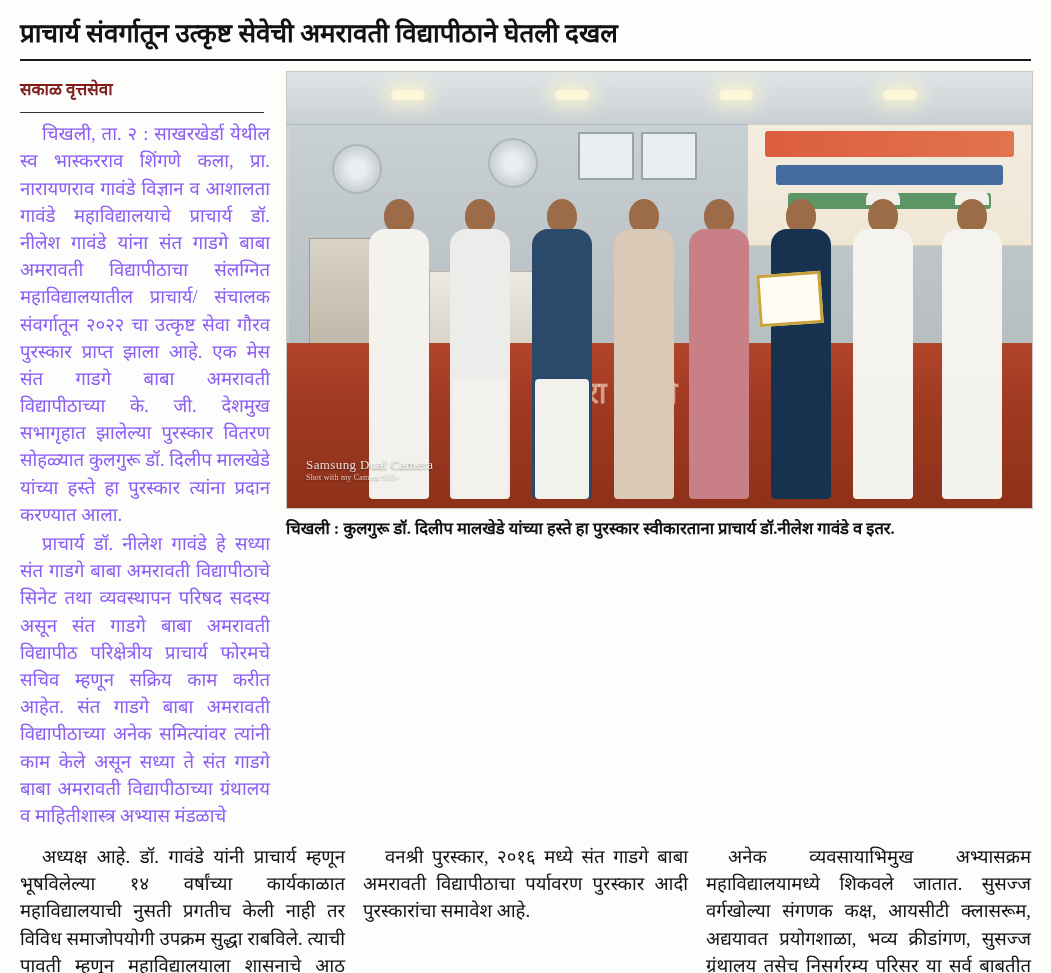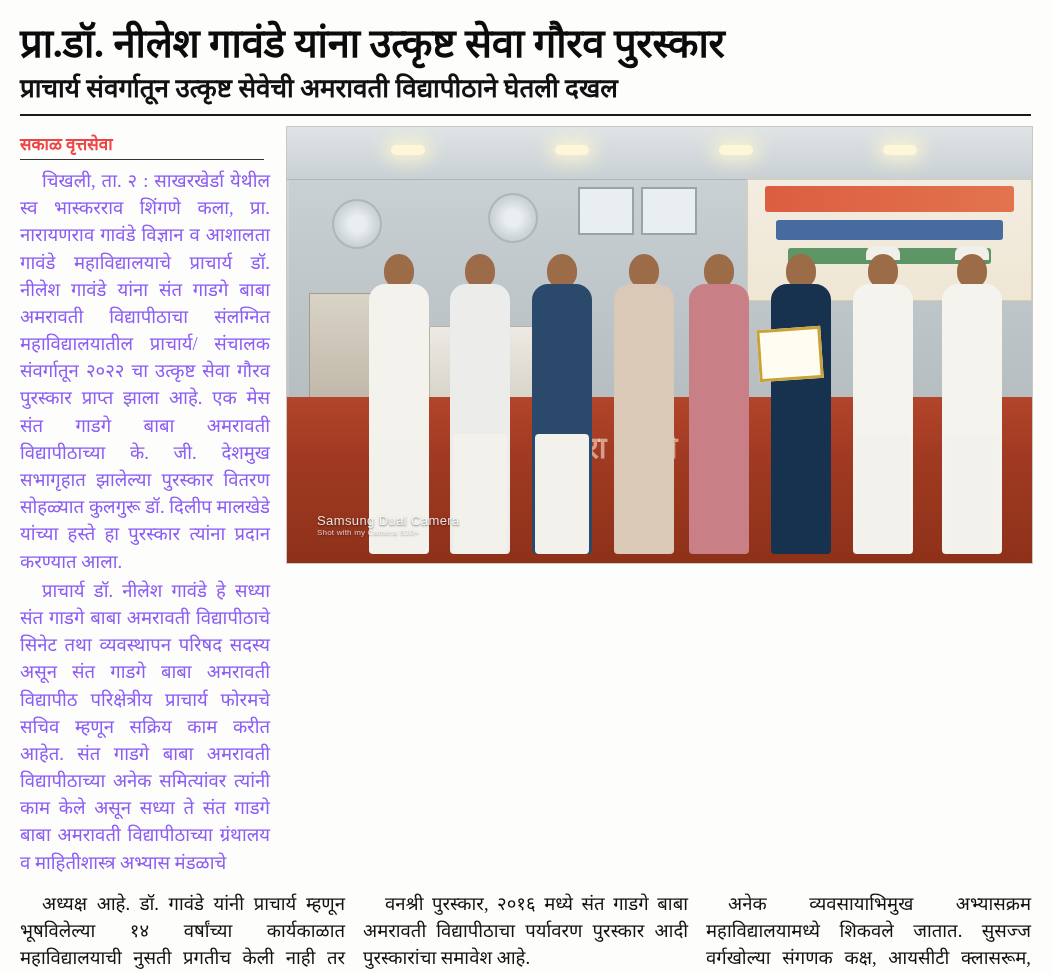--- a/index.html
+++ b/index.html
@@ -54,22 +54,22 @@
     align-items: flex-start;
   }
   .col-left {
     width: 250px;
     flex: 0 0 250px;
   }
   .byline {
     font-family: "Liberation Serif", serif;
     font-weight: bold;
     font-size: 17px;
-    color: #ef4444;
-    margin: 6px 0 4px 0;
+    color: #7f1d1d;
+    margin: 6px 0 12px 0;
   }
   .byline-rule {
     border: none;
     border-top: 1px solid #333333;
     margin: 0 0 8px 0;
     width: 244px;
   }
   .body-text {
     font-family: "Liberation Serif", serif;
     font-size: 18.5px;
@@ -224,23 +224,23 @@
   }
   .certificate {
     position: absolute;
     width: 58px; height: 46px;
     background: #fffdf2;
     border: 3px solid #caa23c;
     transform: rotate(-4deg);
   }
   .watermark {
     position: absolute;
-    left: 30px; bottom: 26px;
+    left: 19px; bottom: 26px;
     color: rgba(255,255,255,0.85);
-    font-family: Liberation Sans, sans-serif;
+    font-family: Liberation Serif, serif;
     font-size: 13px;
     letter-spacing: 0.4px;
     text-shadow: 0 1px 2px rgba(0,0,0,0.5);
   }
   .watermark small {
     display: block;
     font-size: 8px;
     opacity: 0.85;
     letter-spacing: 0.2px;
   }
@@ -270,21 +270,20 @@
   .lower .col p {
     margin: 0 0 2px 0;
     text-indent: 22px;
   }
 </style>
 </head>
 <body>
 
 <div class="page">
 
-  <h1 class="headline">प्रा.डॉ. नीलेश गावंडे यांना उत्कृष्ट सेवा गौरव पुरस्कार</h1>
   <h2 class="subheadline">प्राचार्य संवर्गातून उत्कृष्ट सेवेची अमरावती विद्यापीठाने घेतली दखल</h2>
   <hr class="rule-main">
 
   <div class="upper">
 
     <div class="col-left">
       <div class="byline">सकाळ वृत्तसेवा</div>
       <hr class="byline-rule">
       <div class="body-text">
         <p>चिखली, ता. २ : साखरखेर्डा येथील स्व भास्करराव शिंगणे कला, प्रा. नारायणराव गावंडे विज्ञान व आशालता गावंडे महाविद्यालयाचे प्राचार्य डॉ. नीलेश गावंडे यांना संत गाडगे बाबा अमरावती विद्यापीठाचा संलग्नित महाविद्यालयातील प्राचार्य/ संचालक संवर्गातून २०२२ चा उत्कृष्ट सेवा गौरव पुरस्कार प्राप्त झाला आहे. एक मेस संत गाडगे बाबा अमरावती विद्यापीठाच्या के. जी. देशमुख सभागृहात झालेल्या पुरस्कार वितरण सोहळ्यात कुलगुरू डॉ. दिलीप मालखेडे यांच्या हस्ते हा पुरस्कार त्यांना प्रदान करण्यात आला.</p>
@@ -363,20 +362,21 @@
           <div class="head"></div>
           <div class="body" style="background:#f4f3ee;"></div>
           <div class="legs"></div>
         </div>
 
         <div class="watermark">
           <span>Samsung Dual Camera</span>
           <small>Shot with my Camera S10+</small>
         </div>
       </div>
+      <div class="caption">चिखली :  कुलगुरू डॉ. दिलीप मालखेडे यांच्या हस्ते हा पुरस्कार स्वीकारताना प्राचार्य डॉ.नीलेश गावंडे व इतर.</div>
     </div>
   </div>
 
   <div class="lower">
     <div class="col">
       <p>अध्यक्ष आहे. डॉ. गावंडे यांनी प्राचार्य म्हणून भूषविलेल्या १४ वर्षांच्या कार्यकाळात महाविद्यालयाची नुसती प्रगतीच केली नाही तर विविध समाजोपयोगी उपक्रम सुद्धा राबविले. त्याची पावती म्हणून महाविद्यालयाला शासनाचे आठ पुरस्कार सुद्धा प्राप्त झाले आहेत. त्यामध्ये २०२० चा केंद्र सरकारचा वन डिस्ट्रिक वन ग्रीन चॅम्पियन, २०१३ मध्ये महाराष्ट्र शासनाचा छत्रपती शिवाजी महाराज</p>
     </div>
     <div class="col">
       <p>वनश्री पुरस्कार, २०१६ मध्ये संत गाडगे बाबा अमरावती विद्यापीठाचा पर्यावरण पुरस्कार आदी पुरस्कारांचा समावेश आहे.</p>
 

